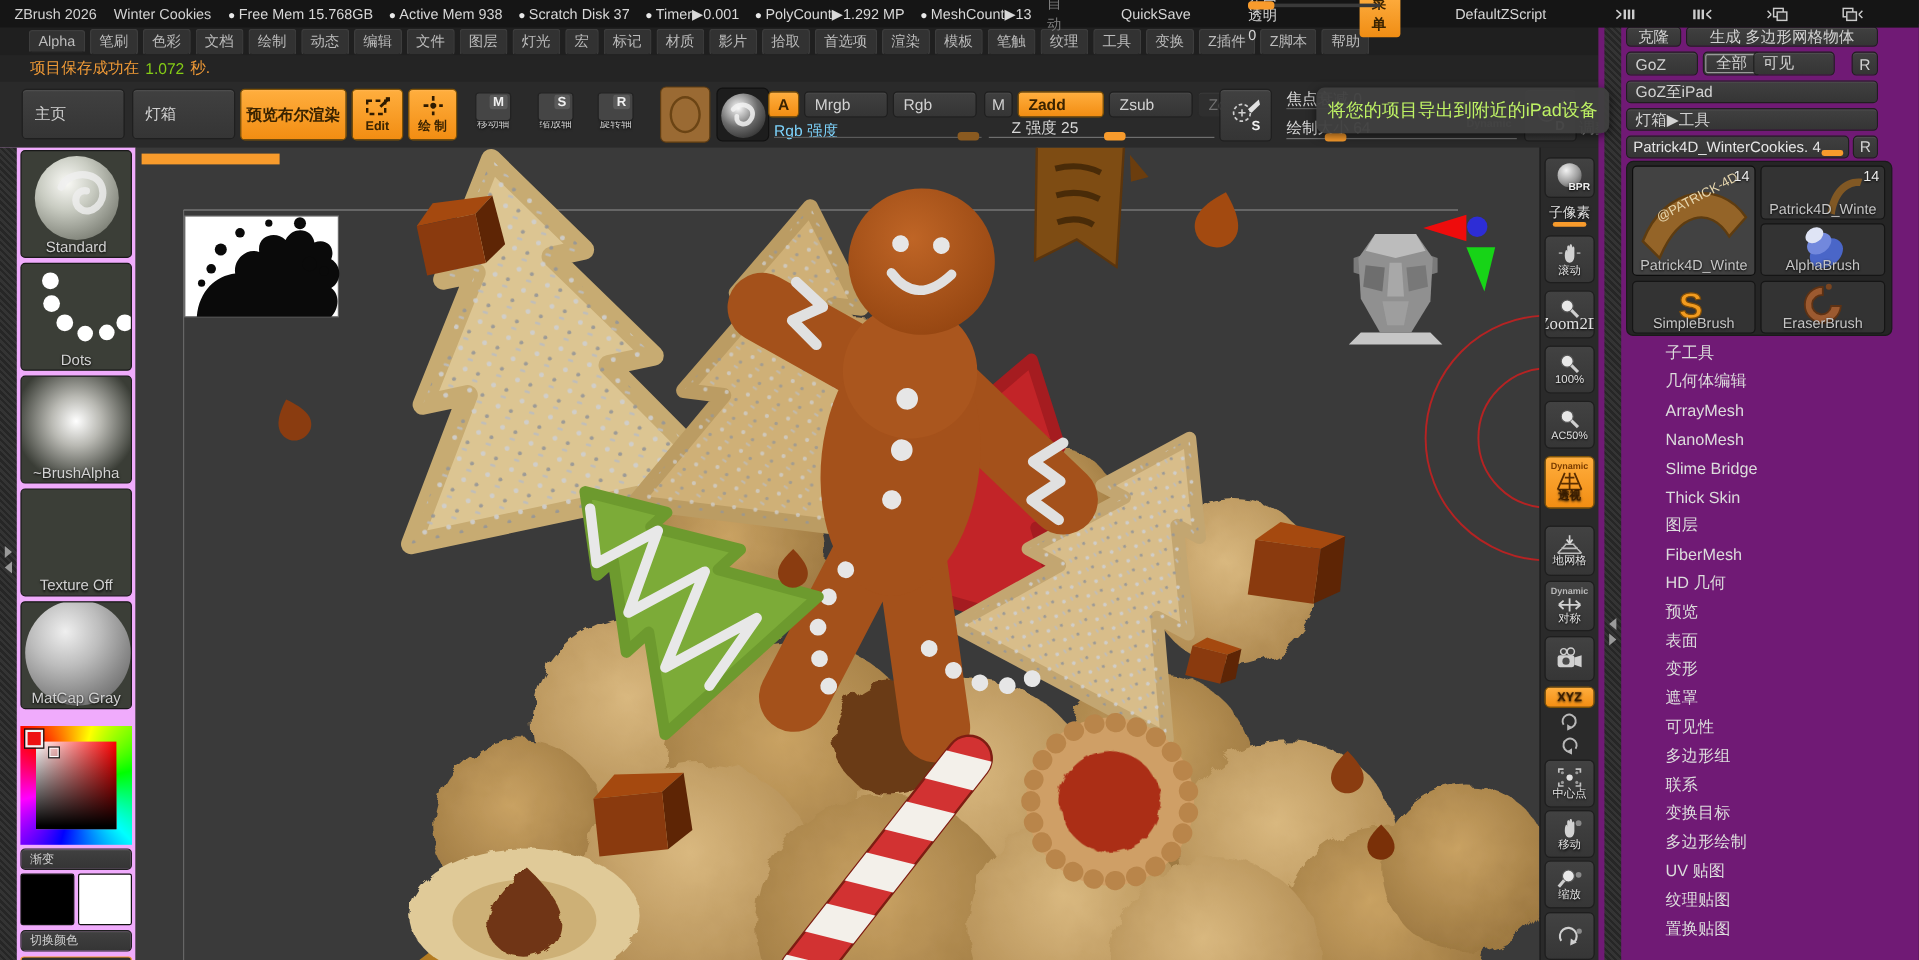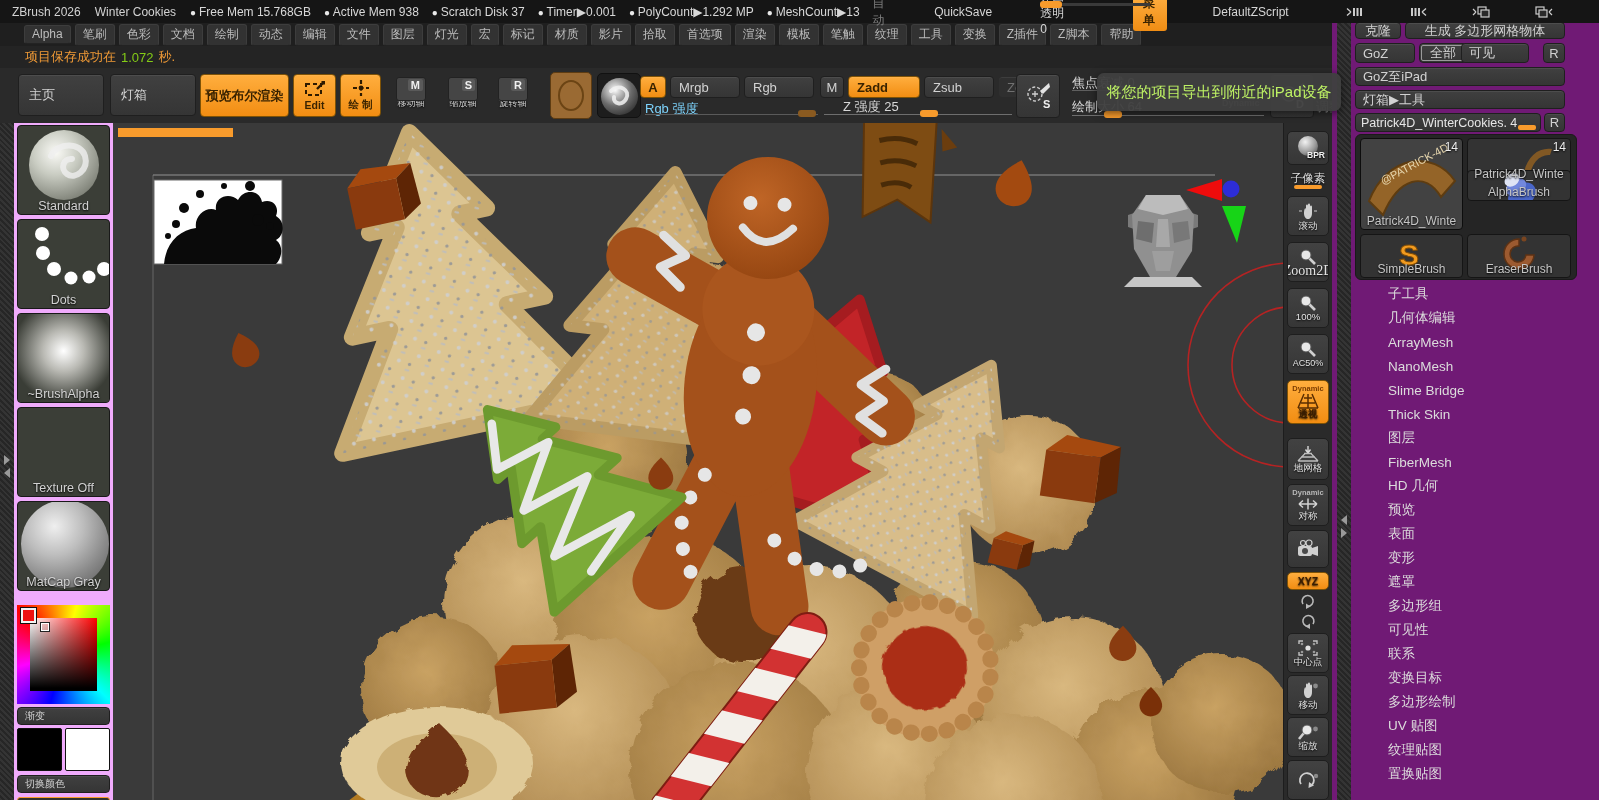--- a/index.html
+++ b/index.html
@@ -756,21 +756,21 @@
       <span class="badge">14</span>
       <span class="tlabel">Patrick4D_Winte</span>
     </div>
     <div class="tthumb" style="left:111px;top:3px;width:104px;height:45px;">
       <svg width="102" height="43" viewBox="0 0 102 43">
         <path d="M55,38 C58,18 70,8 84,10 L82,16 C72,15 63,24 61,40 Z" fill="#8a5c22" opacity="0.9"></path>
       </svg>
       <span class="badge">14</span>
       <span class="tlabel">Patrick4D_Winte</span>
     </div>
-    <div class="tthumb" style="left:111px;top:35px;width:104px;height:31px;">
+    <div class="tthumb" style="left:111px;top:51px;width:104px;height:44px;">
       <svg width="102" height="42" viewBox="0 0 102 42">
         <ellipse cx="54" cy="24" rx="15" ry="11" fill="#4a66c8" transform="rotate(-35 54 24)"></ellipse>
         <ellipse cx="48" cy="16" rx="11" ry="8" fill="#7288dd" transform="rotate(-35 48 16)"></ellipse>
         <ellipse cx="44" cy="9" rx="8" ry="6" fill="#dfe4f5" transform="rotate(-35 44 9)"></ellipse>
       </svg>
       <span class="tlabel">AlphaBrush</span>
     </div>
     <div class="tthumb" style="left:4px;top:99px;width:103px;height:44px;">
       <svg width="101" height="42" viewBox="0 0 101 42">
         <text x="38" y="30" font-size="30" font-weight="bold" fill="#f29b1f" stroke="#7e4c08" stroke-width="1">S</text>
@@ -794,22 +794,22 @@
       <div class="section-item">NanoMesh</div>
       <div class="section-item">Slime Bridge</div>
       <div class="section-item">Thick Skin</div>
       <div class="section-item">图层</div>
       <div class="section-item">FiberMesh</div>
       <div class="section-item">HD 几何</div>
       <div class="section-item">预览</div>
       <div class="section-item">表面</div>
       <div class="section-item">变形</div>
       <div class="section-item">遮罩</div>
+      <div class="section-item">可见性</div>
       <div class="section-item">多边形组</div>
-      <div class="section-item">可见性</div>
       <div class="section-item">联系</div>
       <div class="section-item">变换目标</div>
       <div class="section-item">多边形绘制</div>
       <div class="section-item">UV 贴图</div>
       <div class="section-item">纹理贴图</div>
       <div class="section-item">置换贴图</div>
     </div>
 </div>
 
 <div id="tooltip">将您的项目导出到附近的iPad设备</div>

